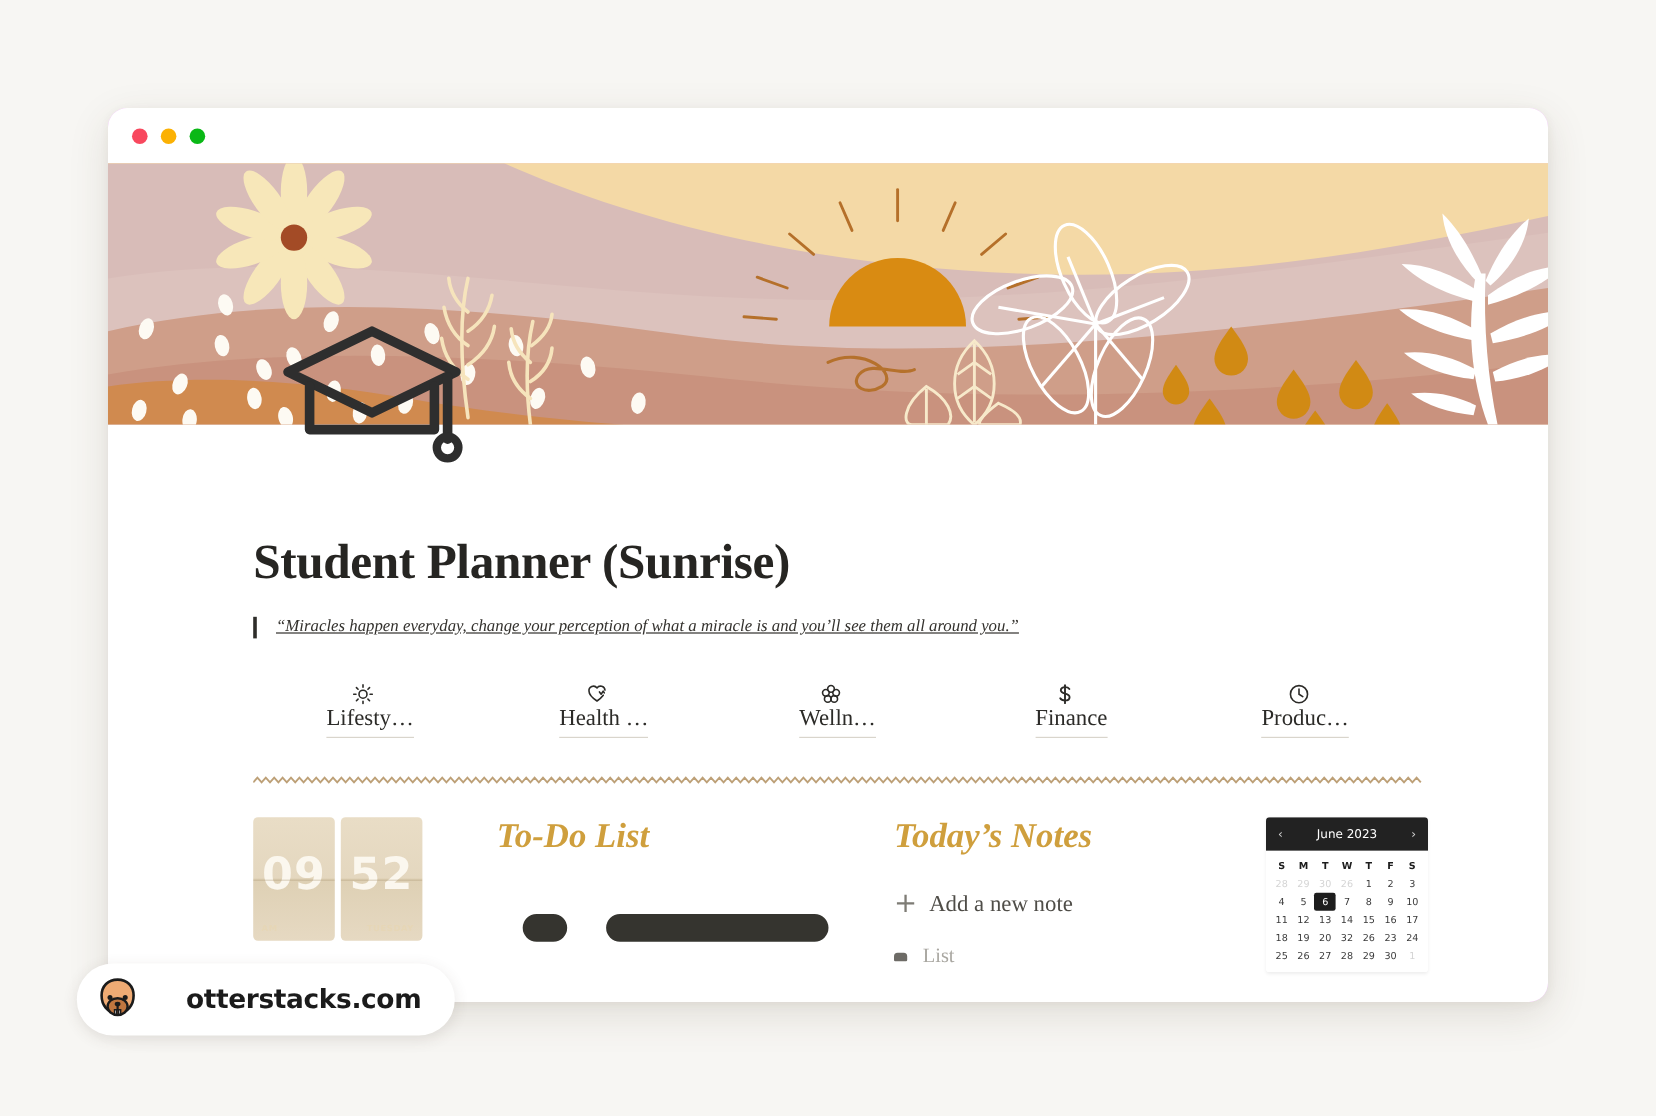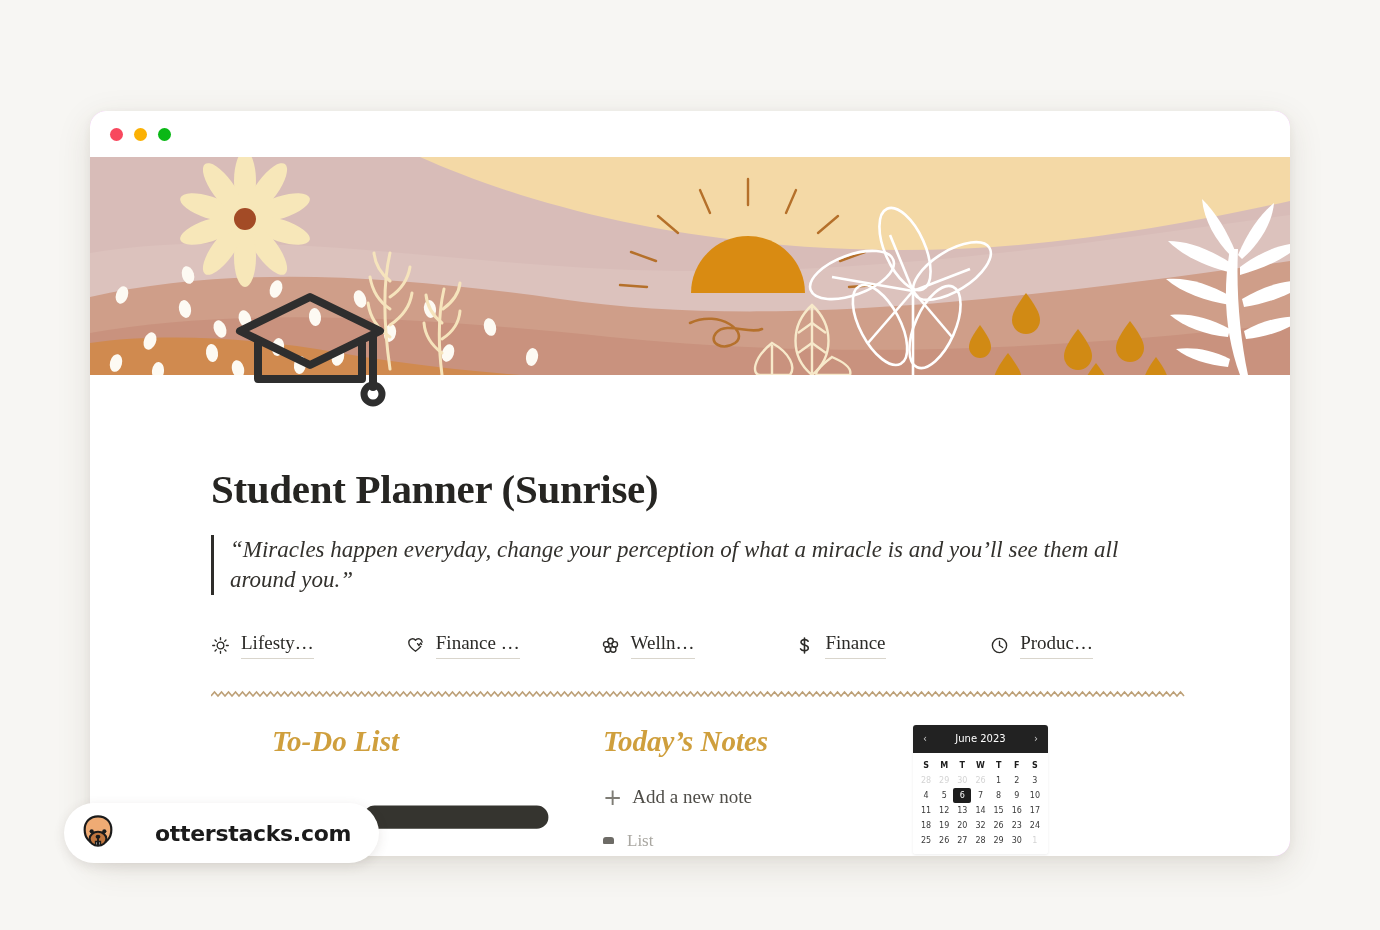--- a/index.html
+++ b/index.html
@@ -19,21 +19,20 @@
   #browser-window {
     position: absolute;
     left: 90px;
     top: 90px;
     width: 1200px;
     height: 745px;
     background: #f0abfc;
     border-radius: 16px;
     box-shadow: 0 10px 34px rgba(80, 60, 40, 0.13), 0 2px 8px rgba(80,60,40,0.06);
     overflow: hidden;
-    margin-top: 21px;
   }
 
   #titlebar {
     height: 46px;
     background: #ffffff;
     display: flex;
     align-items: center;
     padding-left: 20px;
     box-sizing: border-box;
   }
@@ -91,36 +90,38 @@
   }
 
   #quote-block {
     margin-top: 22px;
     border-left: 3px solid #2e2d2a;
     padding-left: 16px;
   }
   #quote-text {
     font-family: "Liberation Serif", serif;
     font-style: italic;
-    font-size: 23px;
+    font-size: 14px;
     color: #33312d;
     line-height: 1.3;
+    text-decoration: underline;
   }
 
   
   #nav-row {
     margin-top: 37px;
     display: flex;
     align-items: center;
   }
   .nav-item {
     display: flex;
     align-items: center;
     width: 206px;
     cursor: pointer;
+    flex-direction: column;
   }
   .nav-icon {
     width: 19px;
     height: 19px;
     margin-right: 11px;
     flex: 0 0 auto;
     color: #2c2b28;
   }
   .nav-icon svg { display:block; width:100%; height:100%; }
   .nav-label {
@@ -546,21 +547,21 @@
           <span class="nav-label">Lifesty…</span>
         </div>
 
         <div class="nav-item">
           <span class="nav-icon">
             <svg viewBox="0 0 24 24" fill="none" stroke="currentColor" stroke-width="1.7" stroke-linecap="round" stroke-linejoin="round">
               <path d="M20.4 7.6a4.7 4.7 0 0 0-8.4-2.2A4.7 4.7 0 0 0 3.6 8.9c0 4.6 8.4 10.3 8.4 10.3s4.1-2.8 6.6-6.1"></path>
               <path d="M14.6 9.6l1.8 2.4 2.1-3.2 1.2 1.8"></path>
             </svg>
           </span>
-          <span class="nav-label">Finance …</span>
+          <span class="nav-label">Health …</span>
         </div>
 
         <div class="nav-item">
           <span class="nav-icon">
             <svg viewBox="0 0 24 24" fill="none" stroke="currentColor" stroke-width="1.7">
               <circle cx="12" cy="6.4" r="3.5"></circle>
               <circle cx="6.6" cy="10.6" r="3.5"></circle>
               <circle cx="17.4" cy="10.6" r="3.5"></circle>
               <circle cx="8.6" cy="17" r="3.5"></circle>
               <circle cx="15.4" cy="17" r="3.5"></circle>
@@ -592,20 +593,30 @@
       </div>
 
       <div id="wavy-divider">
         <svg viewBox="0 0 974 10" preserveAspectRatio="none" xmlns="http://www.w3.org/2000/svg">
           <path d="M0,7 L3.5,3 L7,7 L10.5,3 L14,7 L17.5,3 L21,7 L24.5,3 L28,7 L31.5,3 L35,7 L38.5,3 L42,7 L45.5,3 L49,7 L52.5,3 L56,7 L59.5,3 L63,7 L66.5,3 L70,7 L73.5,3 L77,7 L80.5,3 L84,7 L87.5,3 L91,7 L94.5,3 L98,7 L101.5,3 L105,7 L108.5,3 L112,7 L115.5,3 L119,7 L122.5,3 L126,7 L129.5,3 L133,7 L136.5,3 L140,7 L143.5,3 L147,7 L150.5,3 L154,7 L157.5,3 L161,7 L164.5,3 L168,7 L171.5,3 L175,7 L178.5,3 L182,7 L185.5,3 L189,7 L192.5,3 L196,7 L199.5,3 L203,7 L206.5,3 L210,7 L213.5,3 L217,7 L220.5,3 L224,7 L227.5,3 L231,7 L234.5,3 L238,7 L241.5,3 L245,7 L248.5,3 L252,7 L255.5,3 L259,7 L262.5,3 L266,7 L269.5,3 L273,7 L276.5,3 L280,7 L283.5,3 L287,7 L290.5,3 L294,7 L297.5,3 L301,7 L304.5,3 L308,7 L311.5,3 L315,7 L318.5,3 L322,7 L325.5,3 L329,7 L332.5,3 L336,7 L339.5,3 L343,7 L346.5,3 L350,7 L353.5,3 L357,7 L360.5,3 L364,7 L367.5,3 L371,7 L374.5,3 L378,7 L381.5,3 L385,7 L388.5,3 L392,7 L395.5,3 L399,7 L402.5,3 L406,7 L409.5,3 L413,7 L416.5,3 L420,7 L423.5,3 L427,7 L430.5,3 L434,7 L437.5,3 L441,7 L444.5,3 L448,7 L451.5,3 L455,7 L458.5,3 L462,7 L465.5,3 L469,7 L472.5,3 L476,7 L479.5,3 L483,7 L486.5,3 L490,7 L493.5,3 L497,7 L500.5,3 L504,7 L507.5,3 L511,7 L514.5,3 L518,7 L521.5,3 L525,7 L528.5,3 L532,7 L535.5,3 L539,7 L542.5,3 L546,7 L549.5,3 L553,7 L556.5,3 L560,7 L563.5,3 L567,7 L570.5,3 L574,7 L577.5,3 L581,7 L584.5,3 L588,7 L591.5,3 L595,7 L598.5,3 L602,7 L605.5,3 L609,7 L612.5,3 L616,7 L619.5,3 L623,7 L626.5,3 L630,7 L633.5,3 L637,7 L640.5,3 L644,7 L647.5,3 L651,7 L654.5,3 L658,7 L661.5,3 L665,7 L668.5,3 L672,7 L675.5,3 L679,7 L682.5,3 L686,7 L689.5,3 L693,7 L696.5,3 L700,7 L703.5,3 L707,7 L710.5,3 L714,7 L717.5,3 L721,7 L724.5,3 L728,7 L731.5,3 L735,7 L738.5,3 L742,7 L745.5,3 L749,7 L752.5,3 L756,7 L759.5,3 L763,7 L766.5,3 L770,7 L773.5,3 L777,7 L780.5,3 L784,7 L787.5,3 L791,7 L794.5,3 L798,7 L801.5,3 L805,7 L808.5,3 L812,7 L815.5,3 L819,7 L822.5,3 L826,7 L829.5,3 L833,7 L836.5,3 L840,7 L843.5,3 L847,7 L850.5,3 L854,7 L857.5,3 L861,7 L864.5,3 L868,7 L871.5,3 L875,7 L878.5,3 L882,7 L885.5,3 L889,7 L892.5,3 L896,7 L899.5,3 L903,7 L906.5,3 L910,7 L913.5,3 L917,7 L920.5,3 L924,7 L927.5,3 L931,7 L934.5,3 L938,7 L941.5,3 L945,7 L948.5,3 L952,7 L955.5,3 L959,7 L962.5,3 L966,7 L969.5,3 L973,7" fill="none" stroke="#bda077" stroke-width="1.6"></path>
         </svg>
       </div>
 
       <div id="widgets-row">
 
+        <div id="flip-clock">
+          <div class="flip-card">
+            <div class="flip-digits">09</div>
+            <div class="flip-sub left">AM</div>
+          </div>
+          <div class="flip-card">
+            <div class="flip-digits">52</div>
+            <div class="flip-sub right">TUESDAY</div>
+          </div>
+        </div>
 
         <div id="todo-col">
           <h2 class="section-heading">To-Do List</h2>
           <div id="todo-toolbar">
             <span id="todo-list-icon">
               <svg viewBox="0 0 24 18" fill="none" stroke="currentColor" stroke-width="2" stroke-linecap="round">
                 <path d="M8 2h14M8 9h14M8 16h14"></path>
                 <path d="M2 2h1.2M2 9h1.2M2 16h1.2"></path>
               </svg>
             </span>

